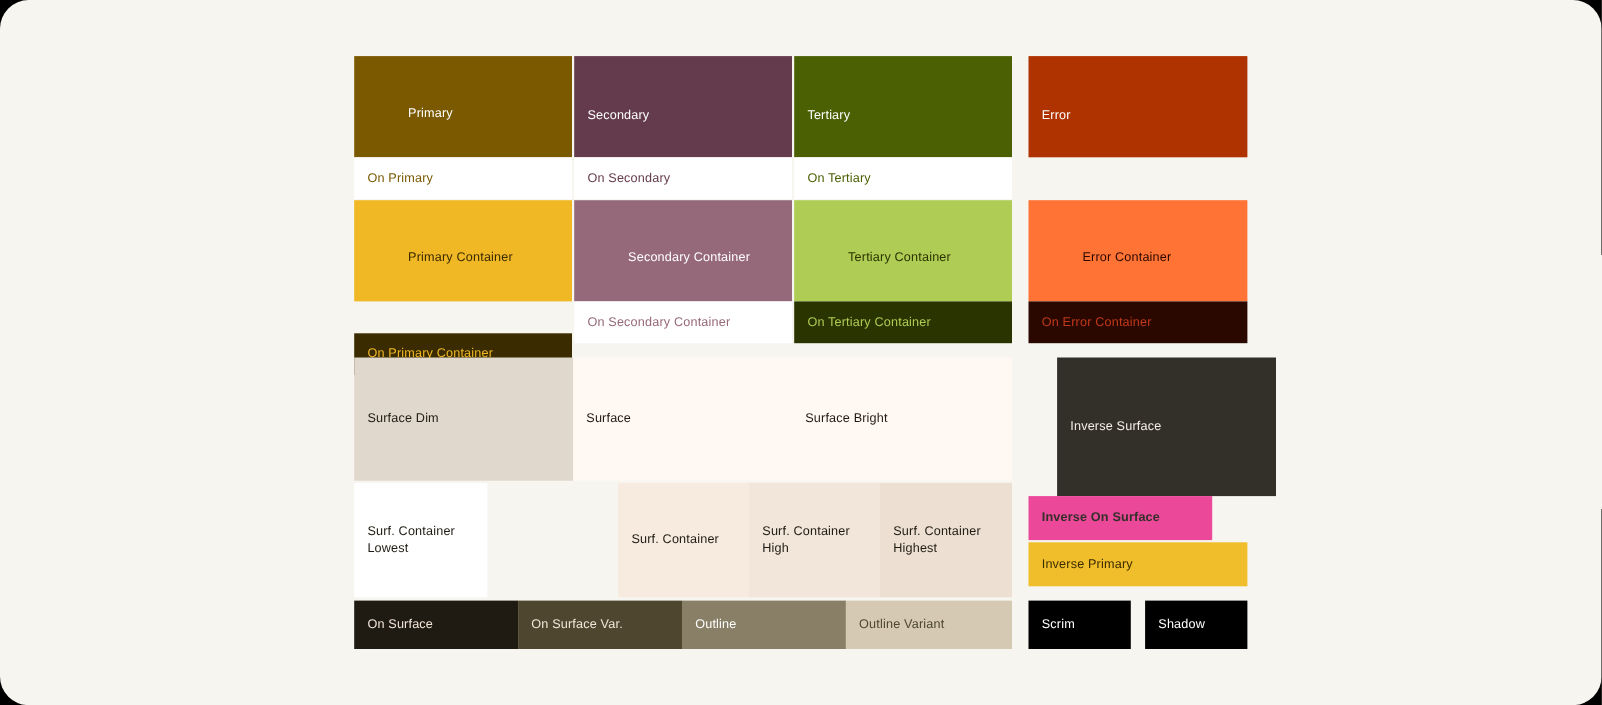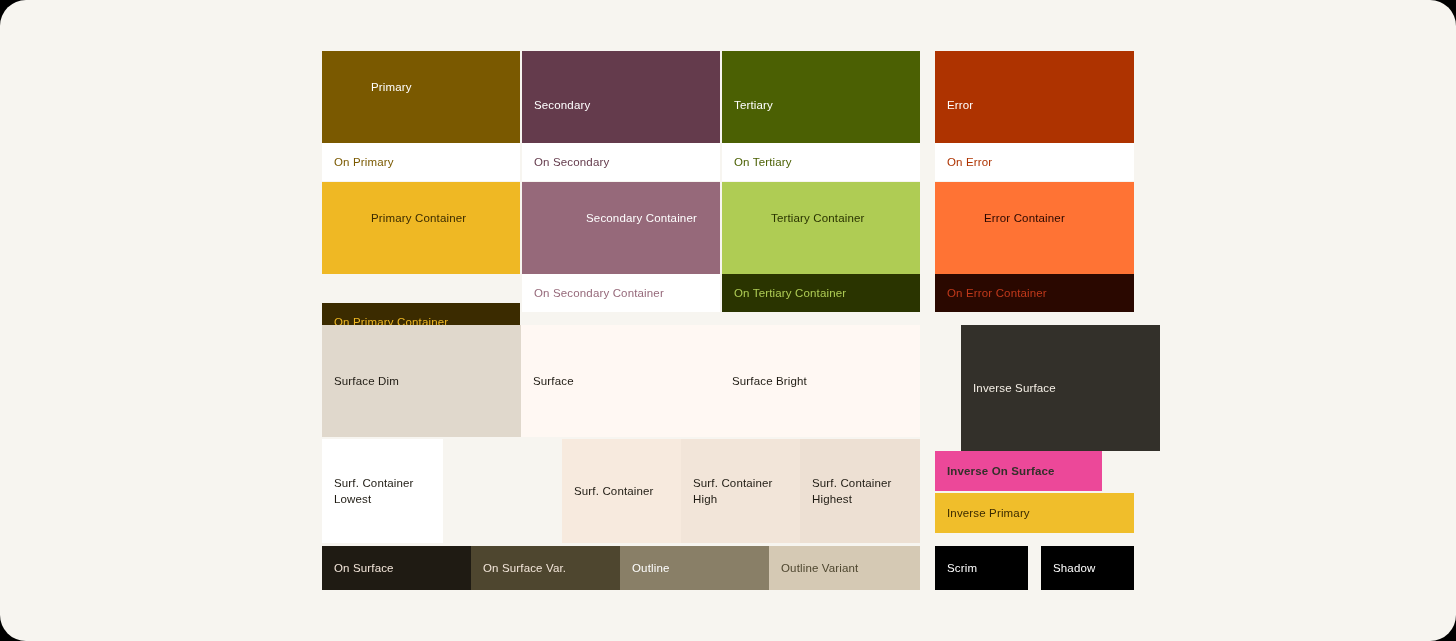--- a/index.html
+++ b/index.html
@@ -47,21 +47,21 @@
     letter-spacing: 0.15px;
     white-space: pre-line;
   }
   
   .tile.v-center .label {
     top: 50%;
     transform: translateY(-50%);
   }
   
   .tile.v-upper .label {
-    top: 28px;
+    top: 44px;
     padding-left: 37px;
   }
   .tile.v-upper2 .label {
     top: 46px;
   }
 
 </style>
 </head>
 <body>
 
@@ -85,32 +85,29 @@
     <div class="tile v-upper2" style="left: 400px; top: 0px; width: 198px; height: 92px; background-color: rgb(75, 96, 3); color: rgb(255, 255, 255);">
       <div class="label">Tertiary</div>
     </div>
     <div class="tile v-center" style="left: 400px; top: 92px; width: 198px; height: 38px; background-color: rgb(255, 255, 255); color: rgb(75, 96, 3);">
       <div class="label">On Tertiary</div>
     </div>
 
     <div class="tile v-upper2" style="left: 613px; top: 0px; width: 199px; height: 92px; background-color: rgb(174, 51, 0); color: rgb(255, 255, 255);">
       <div class="label">Error</div>
     </div>
-    <div class="tile v-center" style="left: 613px; top: 92px; width: 199px; height: 38px; background-color: rgb(255, 255, 255); color: rgb(174, 51, 0);">
-      <div class="label">On Error</div>
-    </div>
 
     <div class="tile v-upper" style="left: 0px; top: 131px; width: 198px; height: 92px; background-color: rgb(239, 184, 36); color: rgb(59, 43, 0);">
       <div class="label">Primary Container</div>
     </div>
     <div class="tile v-center" style="left: 0px; top: 223px; width: 198px; height: 38px; background-color: rgb(59, 43, 0); color: rgb(239, 184, 36); margin-top: 29px;">
       <div class="label">On Primary Container</div>
     </div>
 
-    <div class="tile v-upper" style="left: 200px; top: 131px; width: 198px; height: 92px; background-color: rgb(150, 105, 122); color: rgb(255, 255, 255); text-align: center;">
+    <div class="tile v-upper" style="left: 200px; top: 131px; width: 198px; height: 92px; background-color: rgb(150, 105, 122); color: rgb(255, 255, 255);">
       <div class="label">Secondary Container</div>
     </div>
     <div class="tile v-center" style="left: 200px; top: 223px; width: 198px; height: 38px; background-color: rgb(255, 255, 255); color: rgb(150, 105, 122);">
       <div class="label">On Secondary Container</div>
     </div>
 
     <div class="tile v-upper" style="left: 400px; top: 131px; width: 198px; height: 92px; background-color: rgb(175, 204, 84); color: rgb(42, 52, 0);">
       <div class="label">Tertiary Container</div>
     </div>
     <div class="tile v-center" style="left: 400px; top: 223px; width: 198px; height: 38px; background-color: rgb(42, 52, 0); color: rgb(175, 204, 84);">

